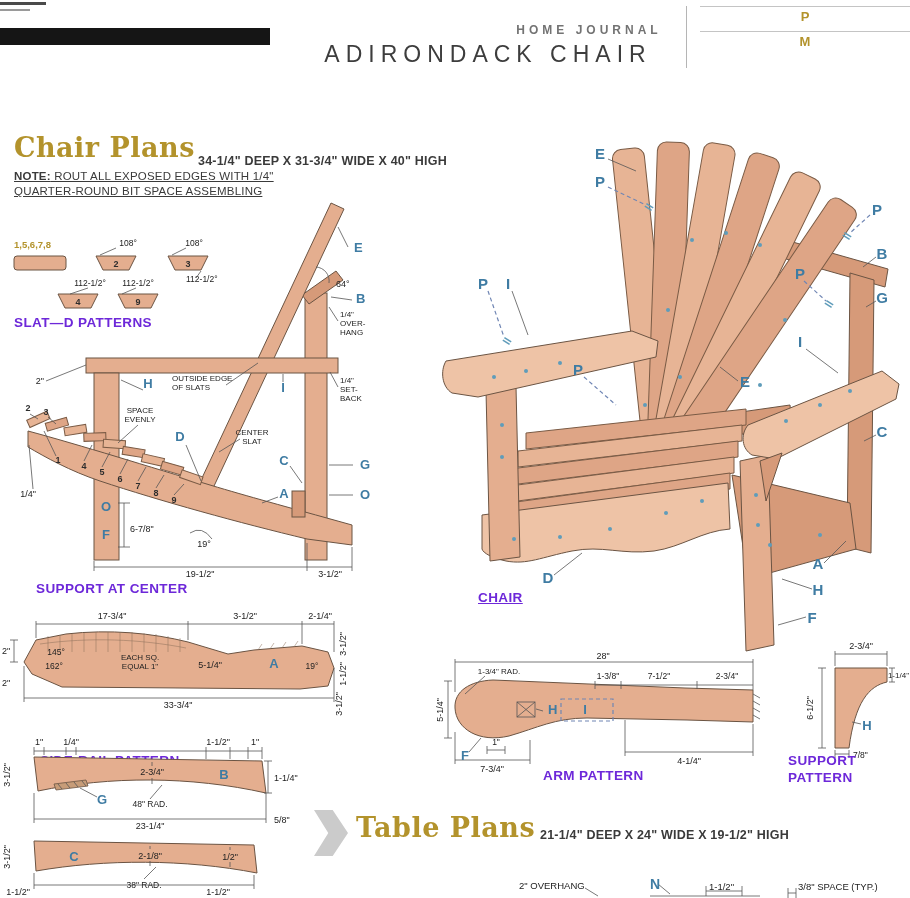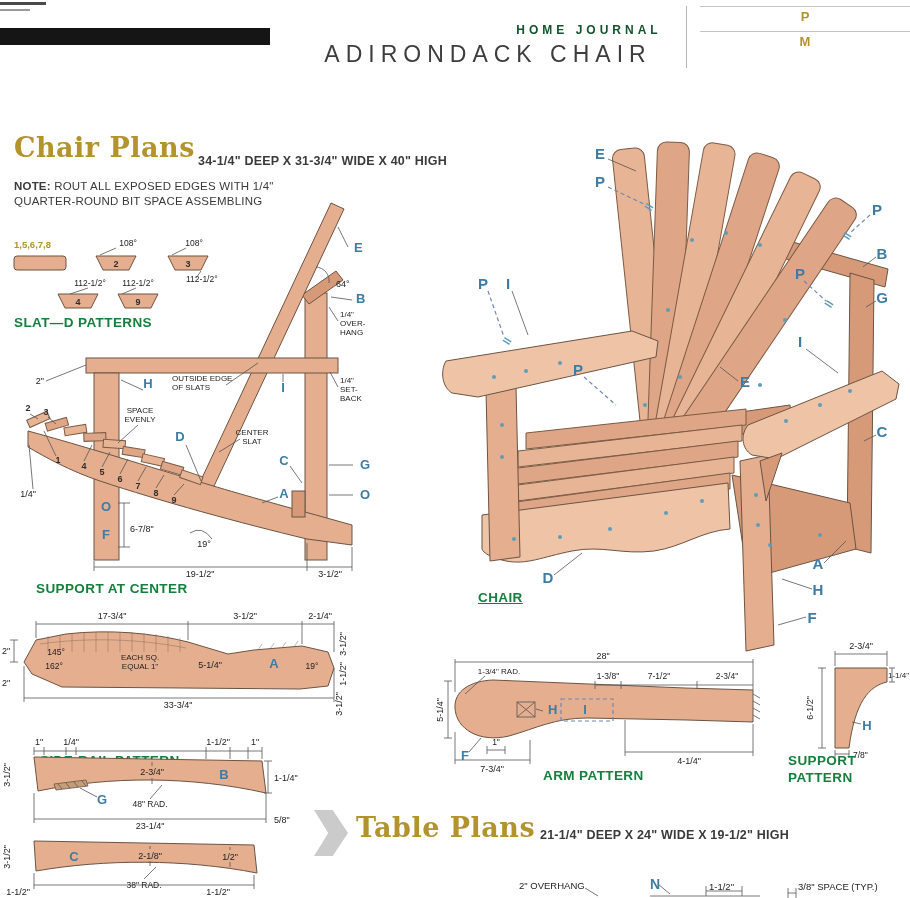--- a/index.html
+++ b/index.html
@@ -4,31 +4,31 @@
 <style>
   * { margin:0; padding:0; box-sizing:border-box; }
   html,body { background:#fff; }
   .page { position:relative; width:910px; height:898px; background:#fff; overflow:hidden;
           font-family:"Liberation Sans",sans-serif; color:#2d2d2d; }
   .abs { position:absolute; }
   .black-bar { left:0; top:28px; width:270px; height:17px; background:#151515; }
   .topmark1 { left:0; top:2px; width:46px; height:3px; background:#4a4a4a; }
   .topmark2 { left:0; top:9px; width:30px; height:2px; background:#9a9a9a; }
   .brand { left:478px; top:23px; width:222px; text-align:center; font-size:12px; font-weight:bold;
-           letter-spacing:4px; color:#14532d; }
+           letter-spacing:4px; color:#737373; }
   .doc-title { left:288px; top:41px; width:400px; text-align:center; font-size:23px;
                letter-spacing:6px; color:#3d3d3d; }
   .vdiv { left:686px; top:6px; width:1px; height:62px; background:#b5b5b5; }
   .hline { left:700px; width:210px; height:1px; background:#c4c4c4; }
   .marker { left:700px; width:210px; text-align:center; font-size:13px; font-weight:bold; color:#b3932c; }
   .serif-title { font-family:"DejaVu Serif","Liberation Serif",serif; font-weight:bold;
                  color:#b3932c; font-size:27px; letter-spacing:.5px; }
   .dims-sub { font-size:12.5px; font-weight:bold; color:#3a3a3a; letter-spacing:.2px; }
   .note { font-size:11.5px; color:#3a3a3a; line-height:15px; letter-spacing:.2px; }
-  .goldlbl { position:absolute; font-weight:bold; font-size:13.5px; letter-spacing:.4px; color:#15803d; }
+  .goldlbl { position:absolute; font-weight:bold; font-size:13.5px; letter-spacing:.4px; color:#6d28d9; }
   .chevron { left:314px; top:810px; width:34px; height:46px; background:#cbcbcb;
              clip-path:polygon(0 0,55% 0,100% 50%,55% 100%,0 100%,42% 50%); }
   .frag { position:absolute; font-size:9.5px; color:#222; }
   .frag-n { position:absolute; font-size:14px; font-weight:bold; color:#3f7ca3; }
   svg { position:absolute; overflow:visible; }
   svg text { font-family:"Liberation Sans",sans-serif; }
   .dim  { font-size:9px; fill:#222; }
   .dim8 { font-size:8px; fill:#222; }
   .dim85{ font-size:8.5px; fill:#222; }
   .gold9{ font-size:9.5px; font-weight:bold; fill:#b3932c; }
@@ -57,21 +57,21 @@
   <div class="abs brand">HOME JOURNAL</div>
   <div class="abs doc-title">ADIRONDACK CHAIR</div>
   <div class="abs vdi vdiv"></div>
   <div class="abs hline" style="top:6px"></div>
   <div class="abs marker" style="top:9px">P</div>
   <div class="abs hline" style="top:31px"></div>
   <div class="abs marker" style="top:34px">M</div>
 
   <div class="abs serif-title" style="left:14px; top:132px;">Chair Plans</div>
   <div class="abs dims-sub" style="left:198px; top:154px;">34-1/4" DEEP X 31-3/4" WIDE X 40" HIGH</div>
-  <div class="abs note" style="left:14px; top:179px;">
+  <div class="abs note" style="left:14px; top:169px;text-decoration:underline;">
     <span style="font-weight:bold">NOTE:</span><span> ROUT ALL EXPOSED EDGES WITH 1/4"</span><br>
     <span>QUARTER-ROUND BIT SPACE ASSEMBLING</span>
   </div>
 
   <svg style="left:10px; top:236px;" width="235" height="84" viewBox="0 0 235 84">
     <text class="gold9" x="4" y="12">1,5,6,7,8</text>
     <rect x="4" y="20" width="52" height="14" rx="3" class="wood1"></rect>
     <polygon points="86,20 126,20 119,34 93,34" class="wood1"></polygon>
     <text class="num" x="106" y="31" text-anchor="middle">2</text>
     <text class="dim85" x="118" y="10" text-anchor="middle">108°</text>

